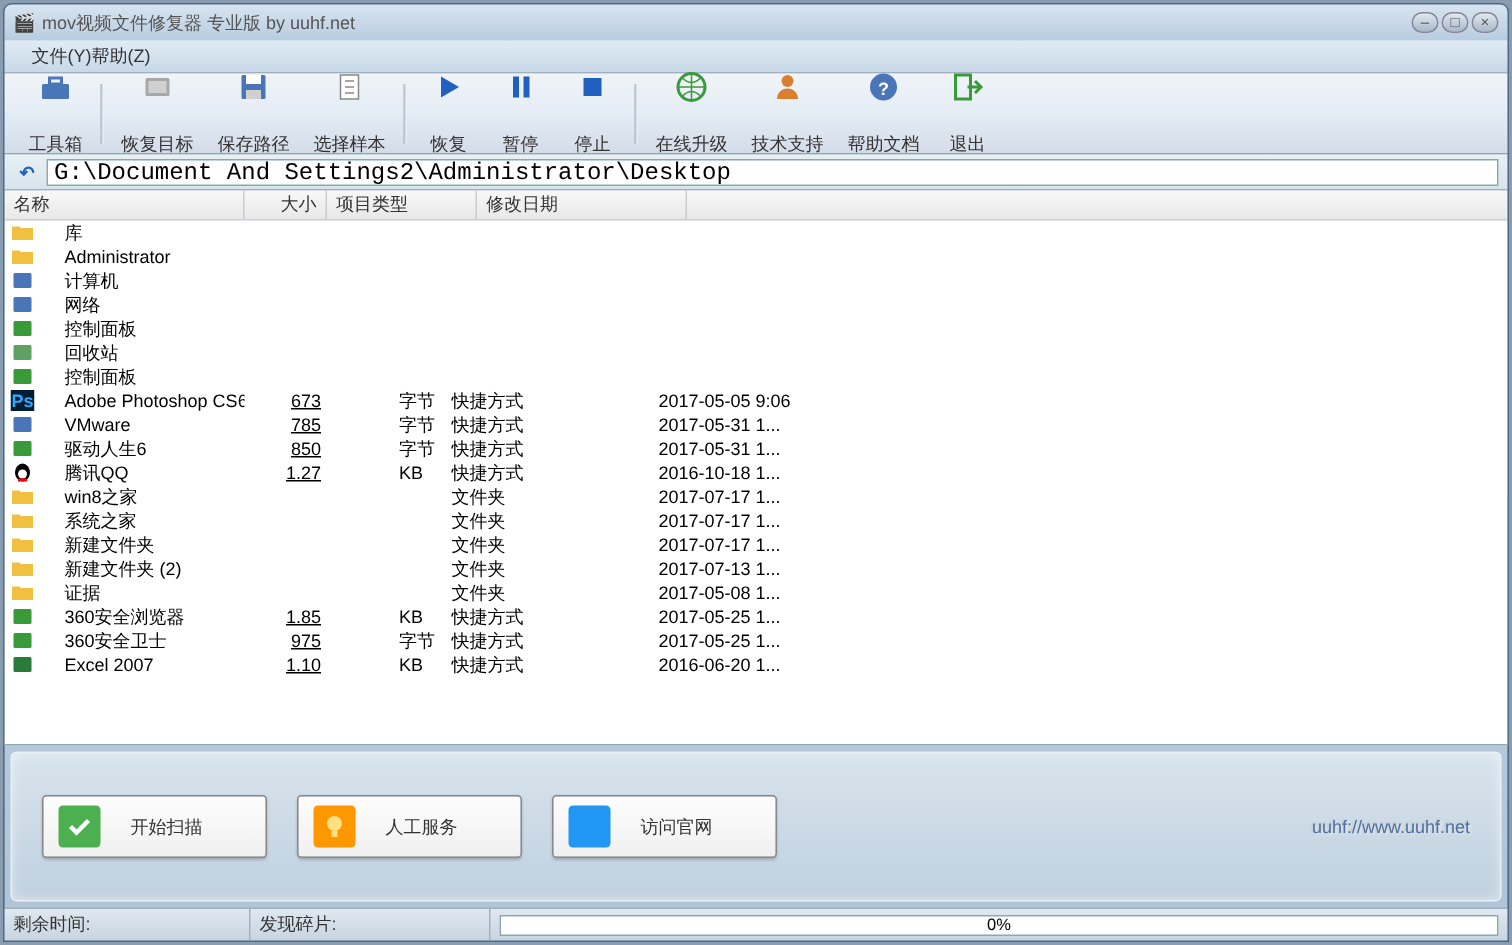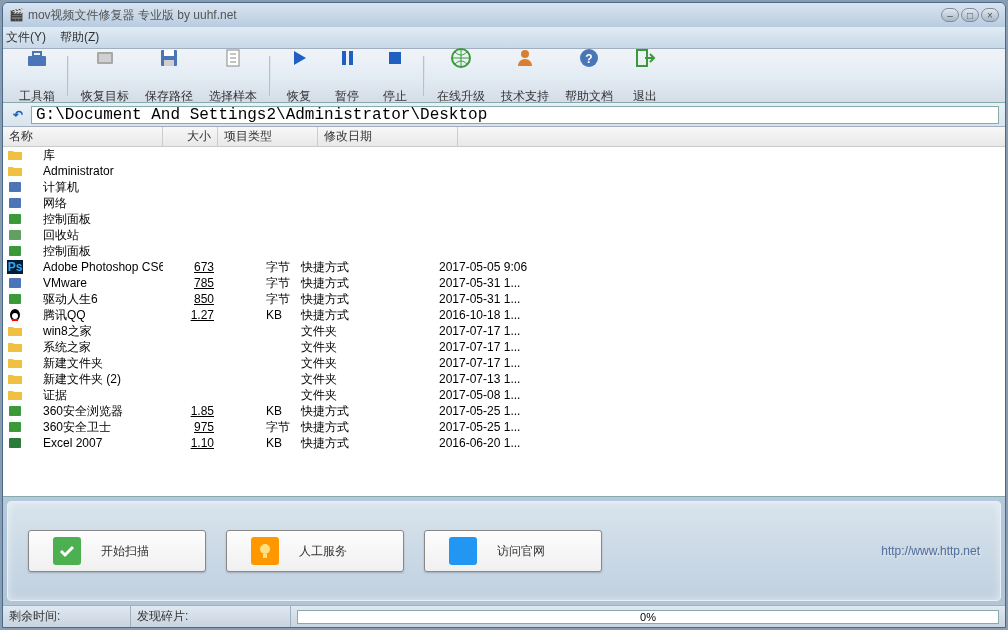--- a/index.html
+++ b/index.html
@@ -2,21 +2,21 @@
 <html><head>
 <meta charset="utf-8">
 <style>
 * { margin: 0; padding: 0; box-sizing: border-box; font-family: "Microsoft YaHei", SimSun, sans-serif; font-size: 12px; }
 body { background: #8a9db0; padding: 2px; }
 .window { width: 1004px; height: 626px; background: linear-gradient(to bottom, #c8d8e8, #b0c4d8); border: 1px solid #4a6a8a; border-radius: 6px 6px 0 0; overflow: hidden; display: flex; flex-direction: column; }
 .titlebar { height: 24px; background: linear-gradient(to bottom, #d8e4f0, #b8cce0); display: flex; align-items: center; padding: 0 6px; color: #555; font-size: 12px; }
 .titlebar .icon { margin-right: 4px; }
 .titlebar .controls { margin-left: auto; display: flex; gap: 2px; }
 .titlebar .ctrl { width: 18px; height: 14px; border-radius: 7px; background: linear-gradient(to bottom, #e0e8f0, #a8b8c8); border: 1px solid #889; display: flex; align-items: center; justify-content: center; font-size: 10px; cursor: pointer; }
-.menubar { height: 22px; background: linear-gradient(to bottom, #e0ecf4, #c8d8e8); display: flex; align-items: center; padding: 0 3px; gap: 14px; color: #333; border-bottom: 1px solid #a0b0c0; }
+.menubar { height: 22px; background: linear-gradient(to bottom, #e0ecf4, #c8d8e8); display: flex; align-items: center; padding: 0 18px; color: #333; border-bottom: 1px solid #a0b0c0; }
 .menubar span { cursor: pointer; }
 .toolbar { height: 54px; background: linear-gradient(to bottom, #f0f4f8 0%, #e4ecf4 50%, #d4dce8 100%); border-bottom: 1px solid #8aa; display: flex; align-items: center; padding: 2px 8px; gap: 0; }
 .tbtn { display: flex; flex-direction: column; align-items: center; justify-content: center; padding: 2px 8px; cursor: pointer; color: #333; min-width: 48px; }
 .tbtn .ticon { width: 24px; height: 24px; display: flex; align-items: center; justify-content: center; margin-bottom: 2px; }
 .tbtn .tlabel { font-size: 12px; margin-top: 16px; }
 .tsep { width: 2px; height: 40px; background: linear-gradient(to right, #a0b0c0, #f0f4f8); margin: 0 4px; }
 .pathbar { height: 24px; background: linear-gradient(to bottom, #e8f0f6, #d8e4ec); border-bottom: 1px solid #a0b0c0; display: flex; align-items: center; padding: 2px 6px; gap: 4px; }
 .pathbar .back { width: 18px; height: 18px; display: flex; align-items: center; justify-content: center; color: #2060c0; cursor: pointer; font-weight: bold; }
 .pathbar input { flex: 1; height: 18px; border: 1px solid #8aa; padding: 0 4px; font-family: "Courier New", monospace; font-size: 16px; background: #fff; }
 .listheader { height: 20px; background: linear-gradient(to bottom, #f8f8f8, #e8e8e8); border-bottom: 1px solid #ccc; display: flex; }
@@ -28,21 +28,21 @@
 .filelist::-webkit-scrollbar-button { height: 16px; background: #e8e8e8; border: 1px solid #aaa; }
 .row { display: flex; height: 16px; align-items: center; font-family: SimSun, "Courier New", monospace; font-size: 13px; color: #000; }
 .row .cell { padding: 0 4px; white-space: nowrap; overflow: hidden; }
 .row .ico { width: 16px; height: 14px; display: inline-block; margin-right: 20px; flex-shrink: 0; }
 .c-name { width: 160px; display: flex; align-items: center; }
 .c-size { width: 55px; text-align: right; text-decoration: underline; }
 .c-unit { width: 35px; margin-left: 44px; }
 .c-type { width: 90px; }
 .c-date { width: 140px; margin-left: 48px; }
 .bottompanel { height: 100px; background: linear-gradient(to bottom, #d8e4ec 0%, #c0d0e0 100%); border: 1px solid #e8f0f4; margin: 4px; border-radius: 4px; display: flex; align-items: center; padding: 0 20px; gap: 20px; position: relative; box-shadow: inset 0 0 8px rgba(255,255,255,0.5); }
-.bigbtn { width: 178px; height: 42px; background: linear-gradient(to bottom, #fdfdfd, #f0f0f0); border: 1px solid #888; border-radius: 3px; display: flex; align-items: center; padding: 0 24px; gap: 20px; cursor: pointer; color: #333; box-shadow: 0 1px 2px rgba(0,0,0,0.2); }
+.bigbtn { width: 150px; height: 42px; background: linear-gradient(to bottom, #fdfdfd, #f0f0f0); border: 1px solid #888; border-radius: 3px; display: flex; align-items: center; padding: 0 10px; gap: 20px; cursor: pointer; color: #333; box-shadow: 0 1px 2px rgba(0,0,0,0.2); }
 .bigbtn .bicon { width: 28px; height: 28px; display: flex; align-items: center; justify-content: center; border-radius: 3px; }
 .contact { margin-left: auto; text-align: left; color: #5070a0; font-size: 15px; text-shadow: 1px 1px 2px rgba(255,255,255,0.8), 0 0 2px rgba(0,0,0,0.2); line-height: 26px; }
 .statusbar { height: 22px; background: linear-gradient(to bottom, #e0e8f0, #c8d4e0); display: flex; align-items: center; border-top: 1px solid #a0b0c0; }
 .statusbar .scell { padding: 0 6px; border-right: 1px solid #a0b0c0; height: 100%; display: flex; align-items: center; color: #333; }
 .progress { flex: 1; height: 14px; margin: 0 6px; background: #fff; border: 1px solid #8aa; position: relative; }
 .progress .pct { position: absolute; width: 100%; text-align: center; font-size: 11px; top: 0; }
 svg { display: block; }
 </style>
 </head>
 <body>
@@ -468,24 +468,24 @@
             <rect x="8" y="13" width="4" height="4" fill="#ffe082"></rect>
           </svg>
         </div>
       <span>人工服务</span>
     </div>
     <div class="bigbtn">
       <div class="bicon" style="background:#2196f3"></div>
       <span>访问官网</span>
     </div>
     <div class="contact">
-      <div>http://www.http.net</div>
+      <div>uuhf://www.uuhf.net</div>
     </div>
   </div>
 
   <div class="statusbar">
-    <div class="scell" style="width:128px">剩余时间:</div>
+    <div class="scell" style="width:164px">剩余时间:</div>
     <div class="scell" style="width:160px">发现碎片:</div>
     <div class="progress">
       <div class="pct">0%</div>
     </div>
   </div>
 </div>
 
 </body></html>

